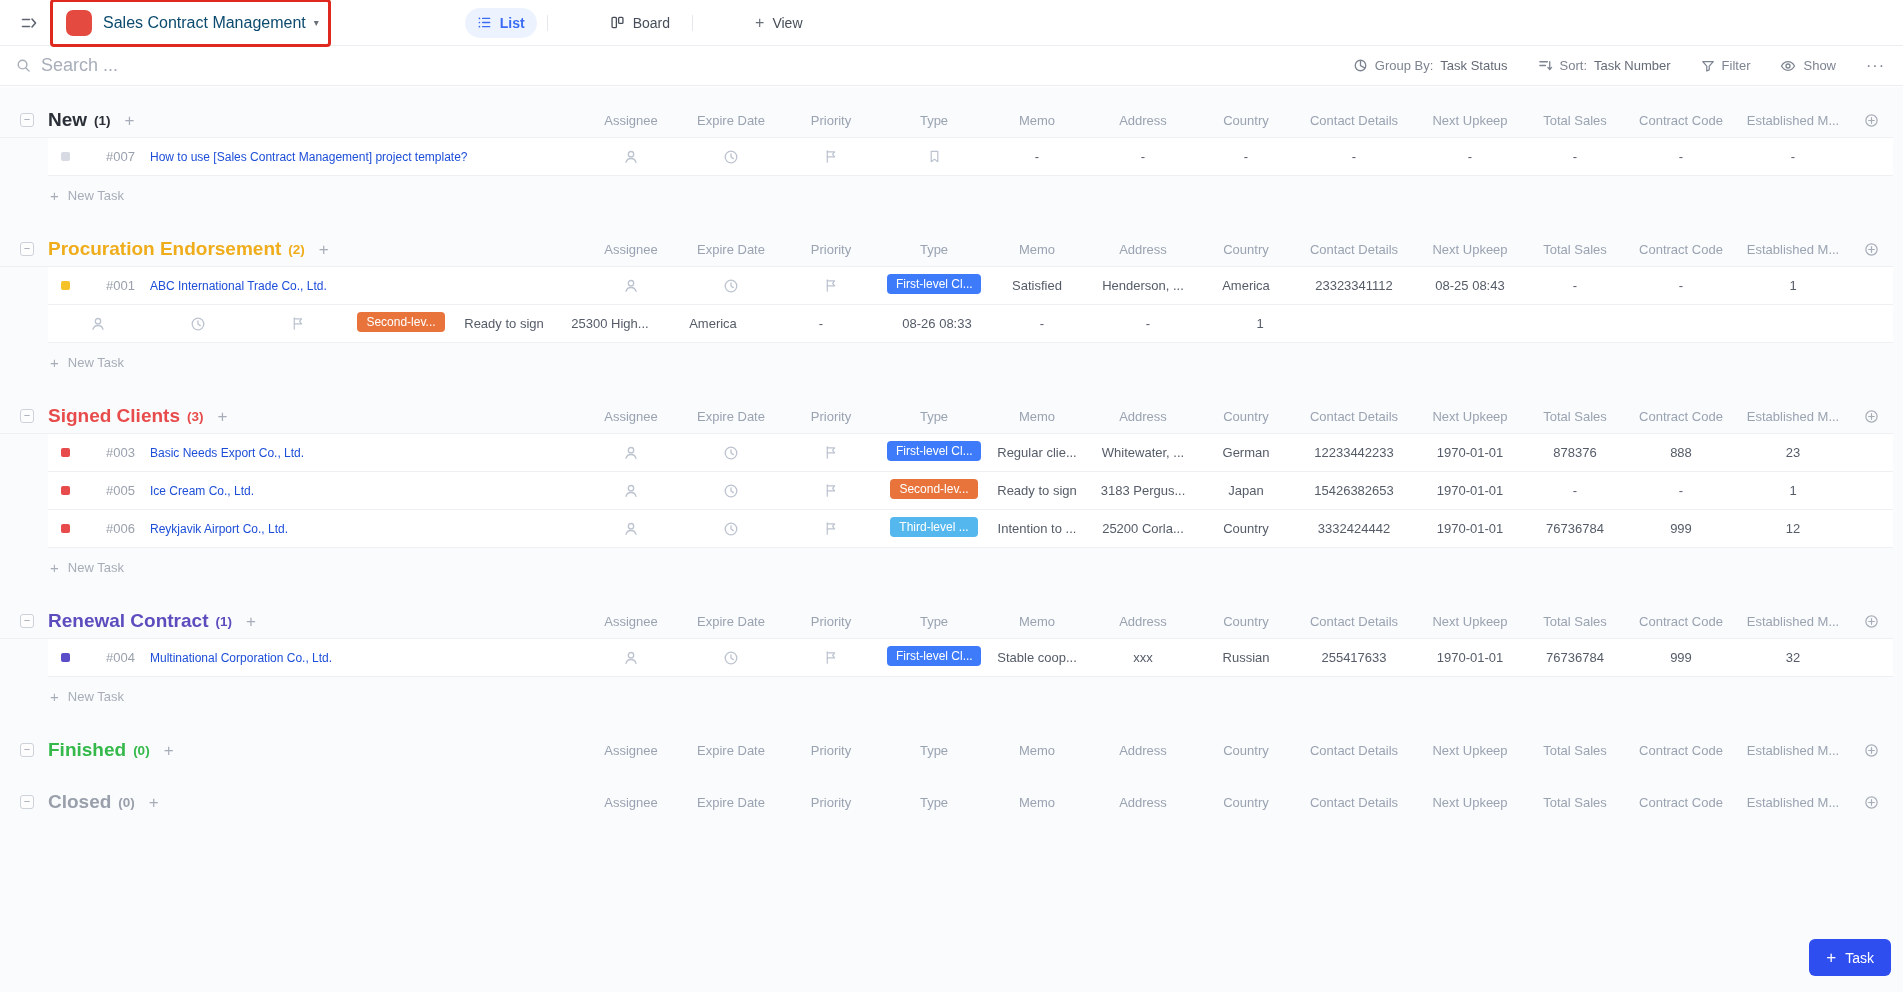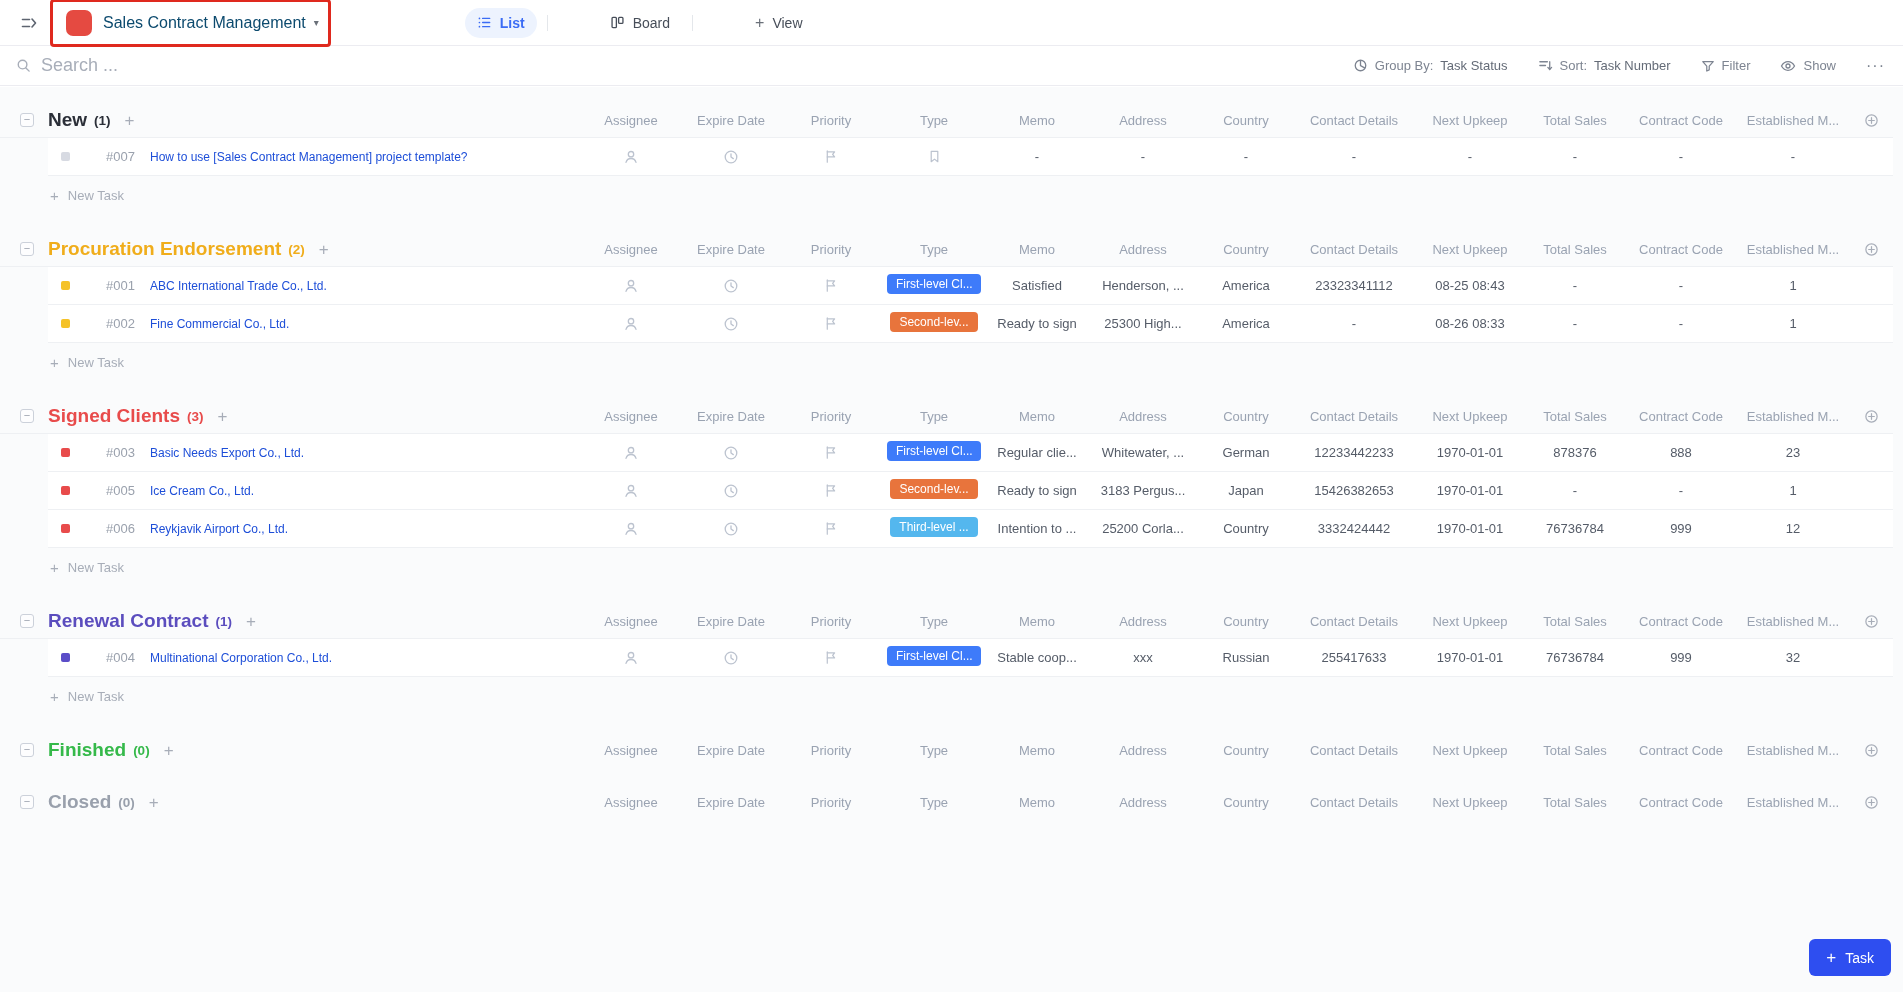--- a/index.html
+++ b/index.html
@@ -327,25 +327,20 @@
       <span class="cell c-country">America</span>
       <span class="cell c-contact">23323341112</span>
       <span class="cell c-upkeep">08-25 08:43</span>
       <span class="cell c-sales">-</span>
       <span class="cell c-code">-</span>
       <span class="cell c-established">1</span>
     </div>
     <span class="row-spacer"></span>
   </div>
           <div class="task-row">
-    <div class="row-left">
-      <span class="status-square" style="background: rgb(245, 194, 40);"></span>
-      <span class="task-number">#002</span>
-      <span class="task-title">Fine Commercial Co., Ltd.</span>
-    </div>
     <div class="cols">
       <span class="cell icon-cell c-assignee">
         <span>
           <svg width="16" height="16" viewBox="0 0 16 16" fill="none" stroke="#bcc3cf" stroke-width="1.3" stroke-linecap="round">
             <circle cx="8" cy="5.2" r="2.7"></circle>
                     <path d="M3 13.4c.7-2.6 2.6-3.9 5-3.9s4.3 1.3 5 3.9"></path>
           </svg>
         </span>
       </span>
       <span class="cell icon-cell c-expire">

